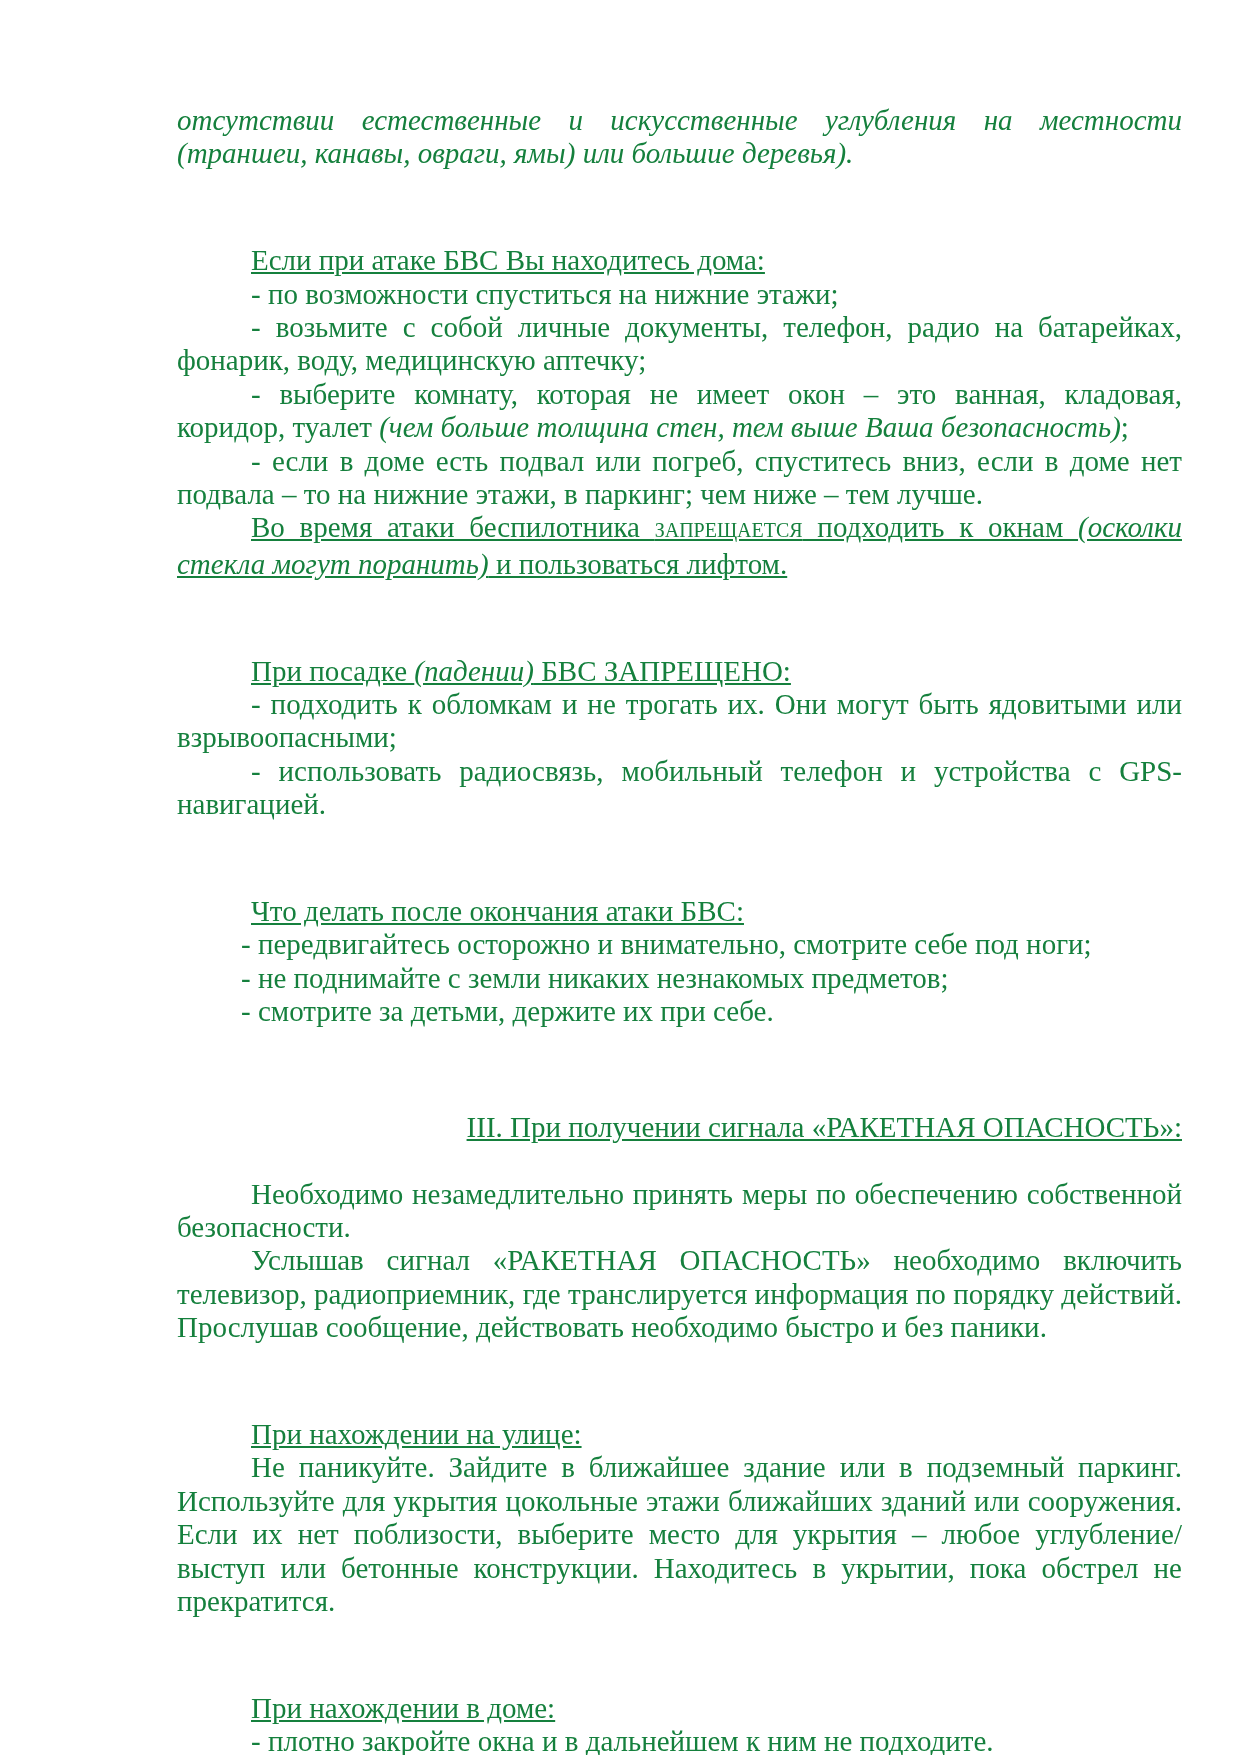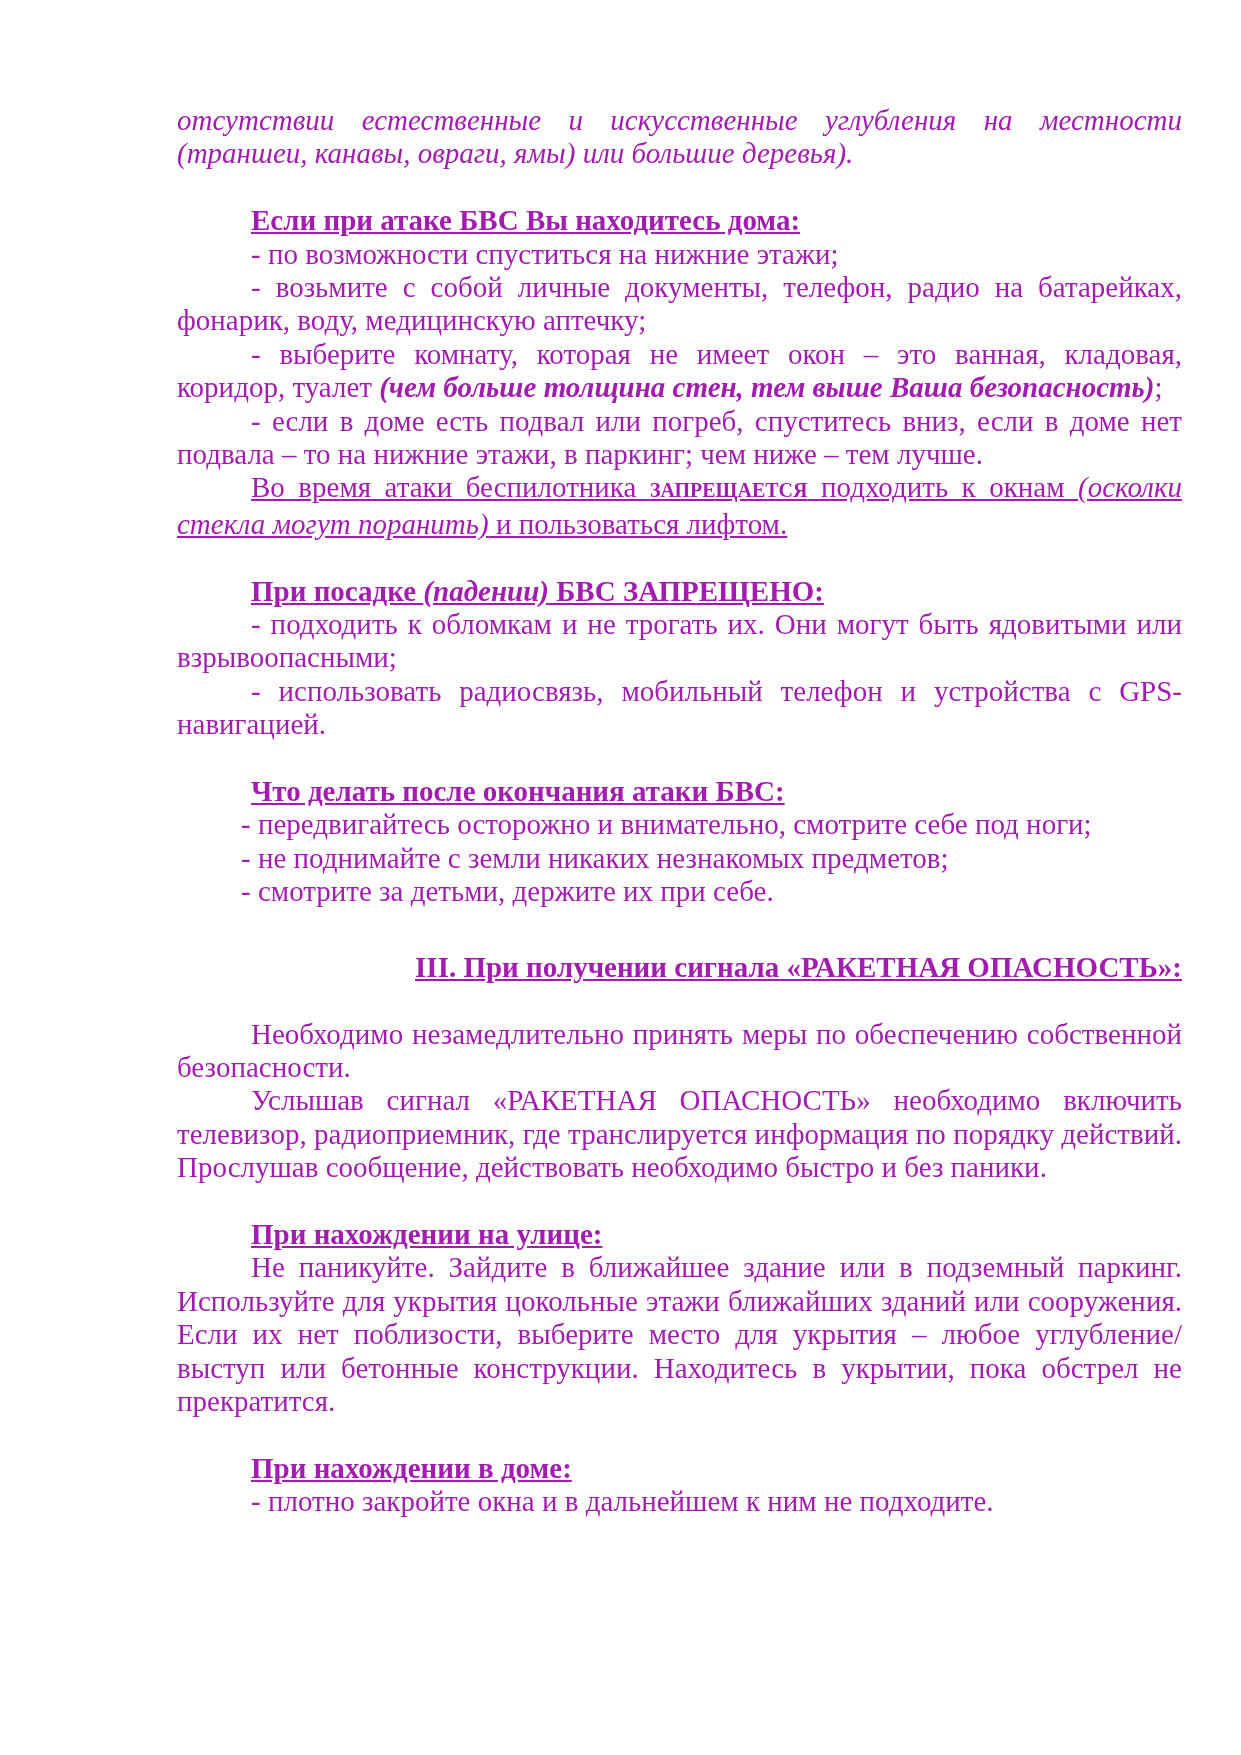--- a/index.html
+++ b/index.html
@@ -2,34 +2,34 @@
 <html lang="ru"><head>
 <meta charset="utf-8">
 <style>
   html, body { margin: 0; padding: 0; background: #888; }
   .page {
     position: relative;
     width: 1241px;
     height: 1755px;
     margin: 0 auto;
     background: #ffffff;
-    color: #a21caf;
+    color: #15803d;
     box-sizing: border-box;
     padding: 104px 59px 0 177px;
     font-family: "Liberation Serif", "DejaVu Serif", serif;
     font-size: 29px;
     line-height: 33.4px;
     overflow: hidden;
   }
   p { margin: 0; text-align: justify; }
   .ind  { text-indent: 74px; }   
   .ind2 { text-indent: 64px; }   
   .center { text-align: right; text-indent: 0; }
   .i  { font-style: italic; }
-  .b  { font-weight: bold; }
+  .b  { font-weight: normal; margin-top: 40px; }
   .u  { text-decoration: underline; }
   .big { font-size: 20px; line-height: 33.4px; }
   .sp    { height: 33.4px; }
   .sp-lg { height: 42px; }
 </style>
 </head>
 <body>
 
 <div class="page">
 

